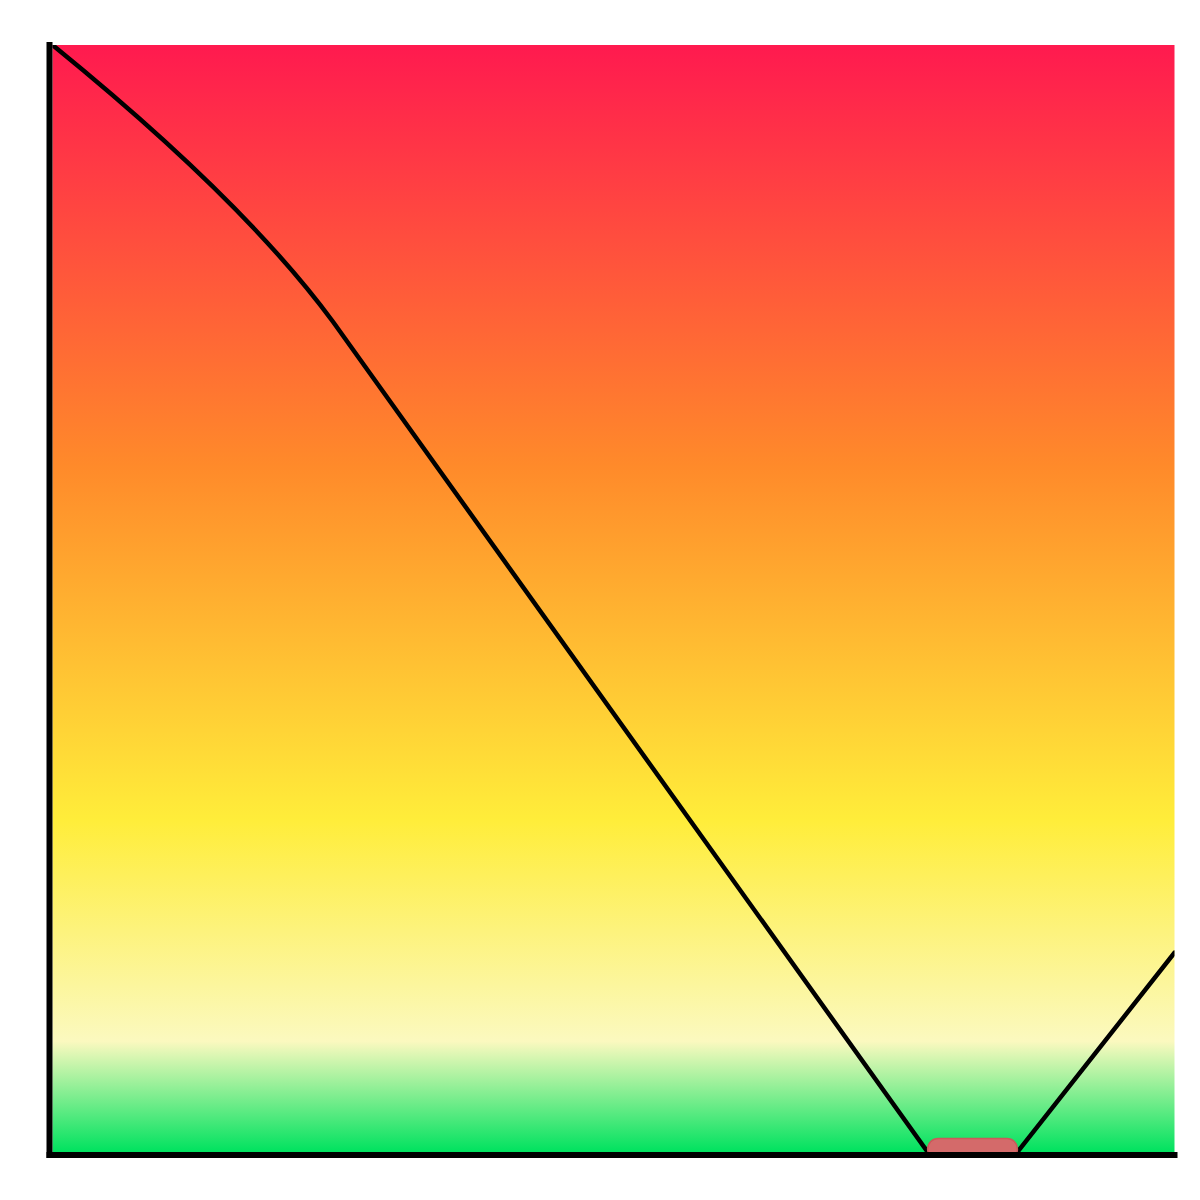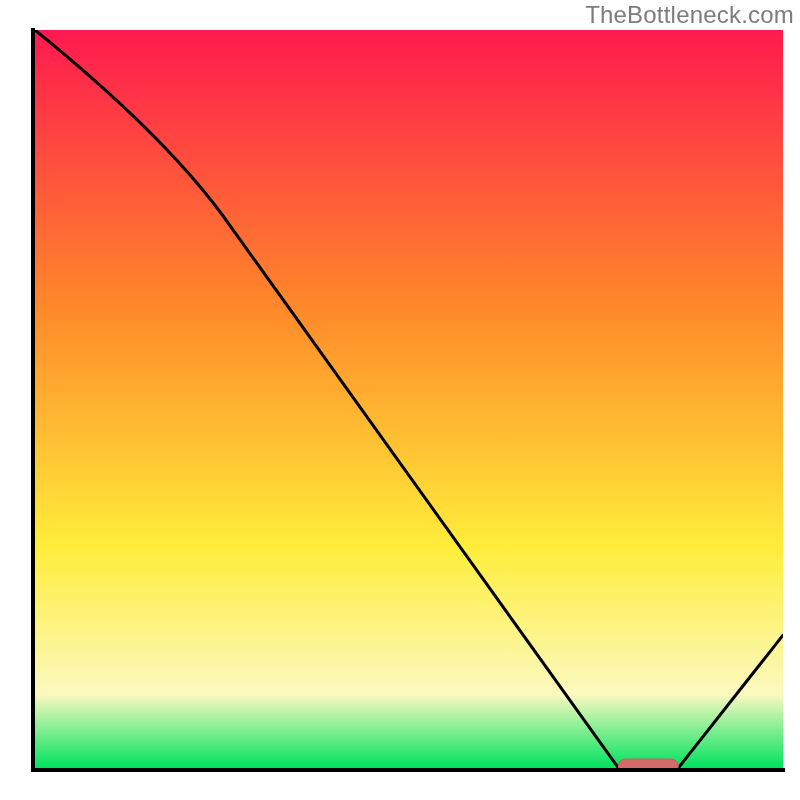--- a/index.html
+++ b/index.html
@@ -27,21 +27,20 @@
     letter-spacing: 0.2px;
   }
   svg {
     display: block;
   }
 </style>
 </head>
 <body>
 
 <div class="stage">
-  <div class="watermark">TheBottleneck.com</div>
 
   <svg width="800" height="800" viewBox="0 0 800 800">
     <defs>
       <linearGradient id="heat" x1="0" y1="0" x2="0" y2="1">
         <stop id="g0" offset="0%" stop-color="#ff1a4f"></stop>
         <stop id="g1" offset="38%" stop-color="#ff8a2a"></stop>
         <stop id="g2" offset="70%" stop-color="#ffed3a"></stop>
         <stop id="g3" offset="90%" stop-color="#fbf9bf"></stop>
         <stop id="g4" offset="100%" stop-color="#00e25f"></stop>
       </linearGradient>

